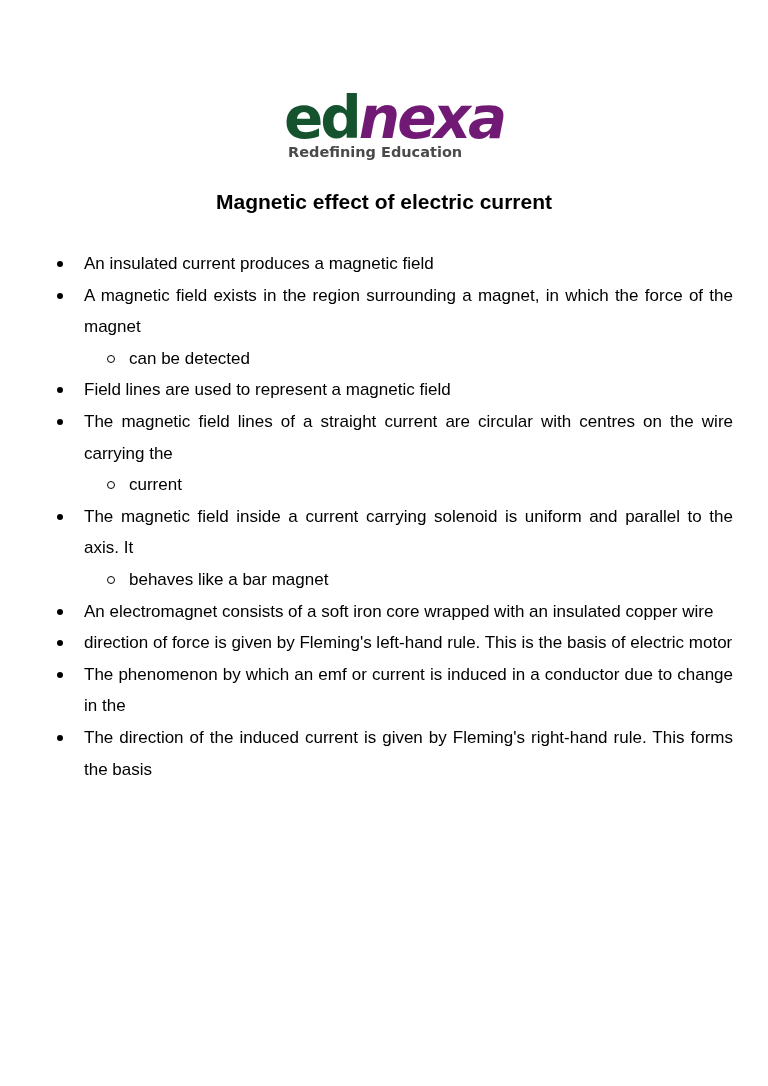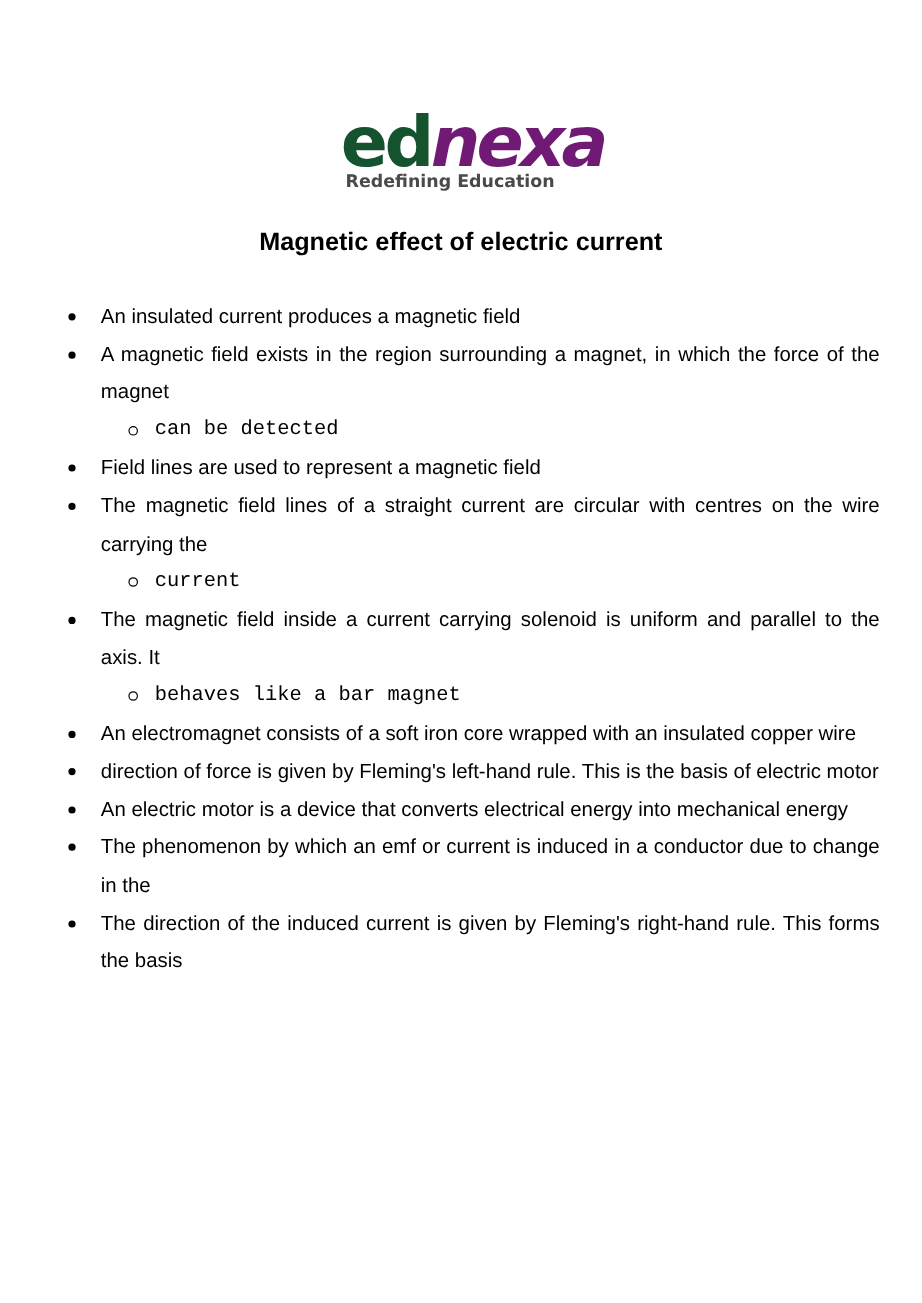--- a/index.html
+++ b/index.html
@@ -6,21 +6,21 @@
   body { width: 768px; height: 1086px; position: relative; overflow: hidden; font-family: "Liberation Sans", sans-serif; color: #000; }
   .logo { position: absolute; left: 280px; top: 88px; width: 210px; height: 76px; }
   .logo-word { position: absolute; left: 4px; top: -2px; font-family: "DejaVu Sans", sans-serif; font-size: 58px; font-weight: bold; letter-spacing: -3px; line-height: 64px; }
   .logo-ed { color: #14532d; }
   .logo-nexa { color: #701a75; font-style: italic; }
   .logo-tag { position: absolute; left: 8px; top: 56px; font-family: "DejaVu Sans", sans-serif; font-size: 14.5px; font-weight: bold; color: #4a4a4a; white-space: nowrap; }
   .title { position: absolute; left: 0; width: 768px; top: 190px; text-align: center; font-size: 21px; font-weight: bold; }
   .content { position: absolute; left: 55px; top: 248px; width: 678px; font-size: 17px; line-height: 31.6px; }
   .item { position: relative; padding-left: 29px; text-align: justify; }
   .bullet { position: absolute; left: 2px; top: 13px; width: 6px; height: 6px; border-radius: 50%; background: #000; }
-  .sub { position: relative; padding-left: 74px; font-family: Liberation Mono, monospace; }
+  .sub { position: relative; padding-left: 74px; }
   .sub-bullet { position: absolute; left: 52px; top: 12px; width: 6px; height: 6px; border: 1.2px solid #000; border-radius: 50%; }
 </style>
 </head>
 <body>
 
 <div class="logo">
   <div class="logo-word"><span class="logo-ed">ed</span><span class="logo-nexa">nexa</span></div>
   <div class="logo-tag">Redefining Education</div>
 </div>
 
@@ -30,16 +30,15 @@
   <div class="item"><span class="bullet"></span><span>An insulated current produces a magnetic field</span></div>
   <div class="item"><span class="bullet"></span><span>A magnetic field exists in the region surrounding a magnet, in which the force of the magnet</span></div>
   <div class="sub"><span class="sub-bullet"></span><span>can be detected</span></div>
   <div class="item"><span class="bullet"></span><span>Field lines are used to represent a magnetic field</span></div>
   <div class="item"><span class="bullet"></span><span>The magnetic field lines of a straight current are circular with centres on the wire carrying the</span></div>
   <div class="sub"><span class="sub-bullet"></span><span>current</span></div>
   <div class="item"><span class="bullet"></span><span>The magnetic field inside a current carrying solenoid is uniform and parallel to the axis. It</span></div>
   <div class="sub"><span class="sub-bullet"></span><span>behaves like a bar magnet</span></div>
   <div class="item"><span class="bullet"></span><span>An electromagnet consists of a soft iron core wrapped with an insulated copper wire</span></div>
   <div class="item"><span class="bullet"></span><span>direction of force is given by Fleming's left-hand rule. This is the basis of electric motor</span></div>
-  <div class="item"><span class="bullet"></span><span>An electric motor is a device that converts electrical energy into mechanical energy</span></div>
   <div class="item"><span class="bullet"></span><span>The phenomenon by which an emf or current is induced in a conductor due to change in the</span></div>
   <div class="item"><span class="bullet"></span><span>The direction of the induced current is given by Fleming's right-hand rule. This forms the basis</span></div>
 </div>
 
 </body></html>

